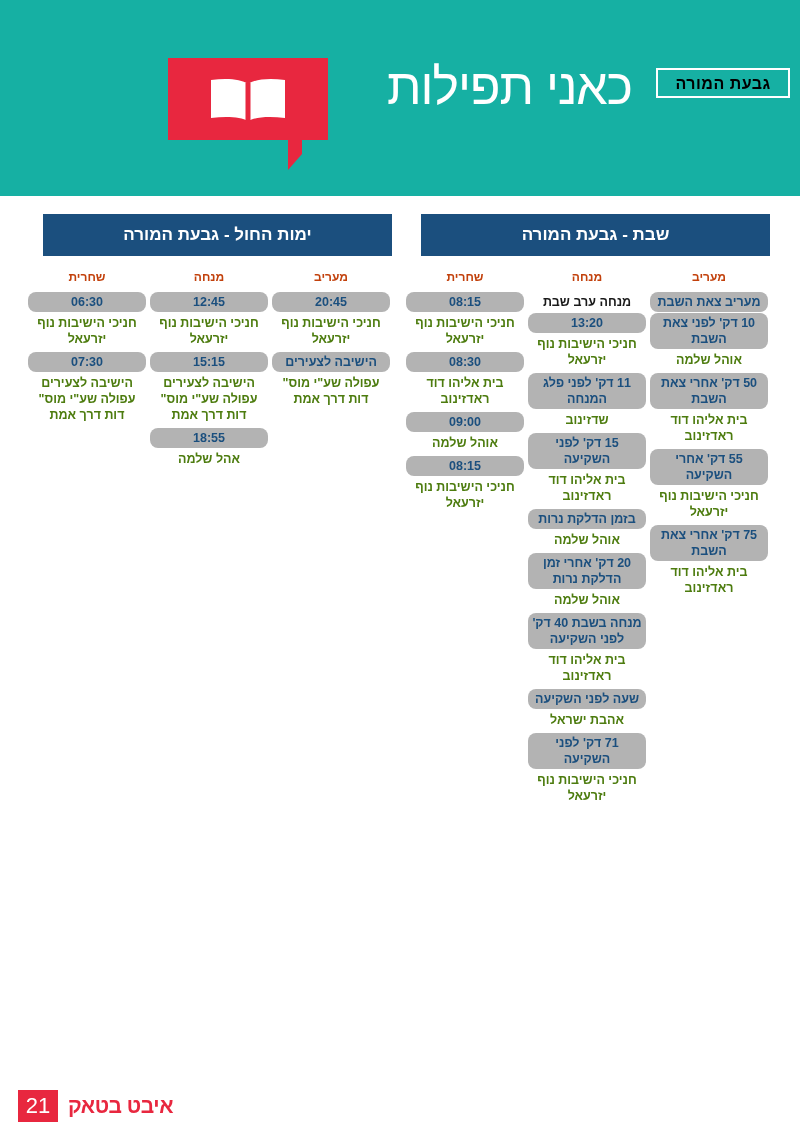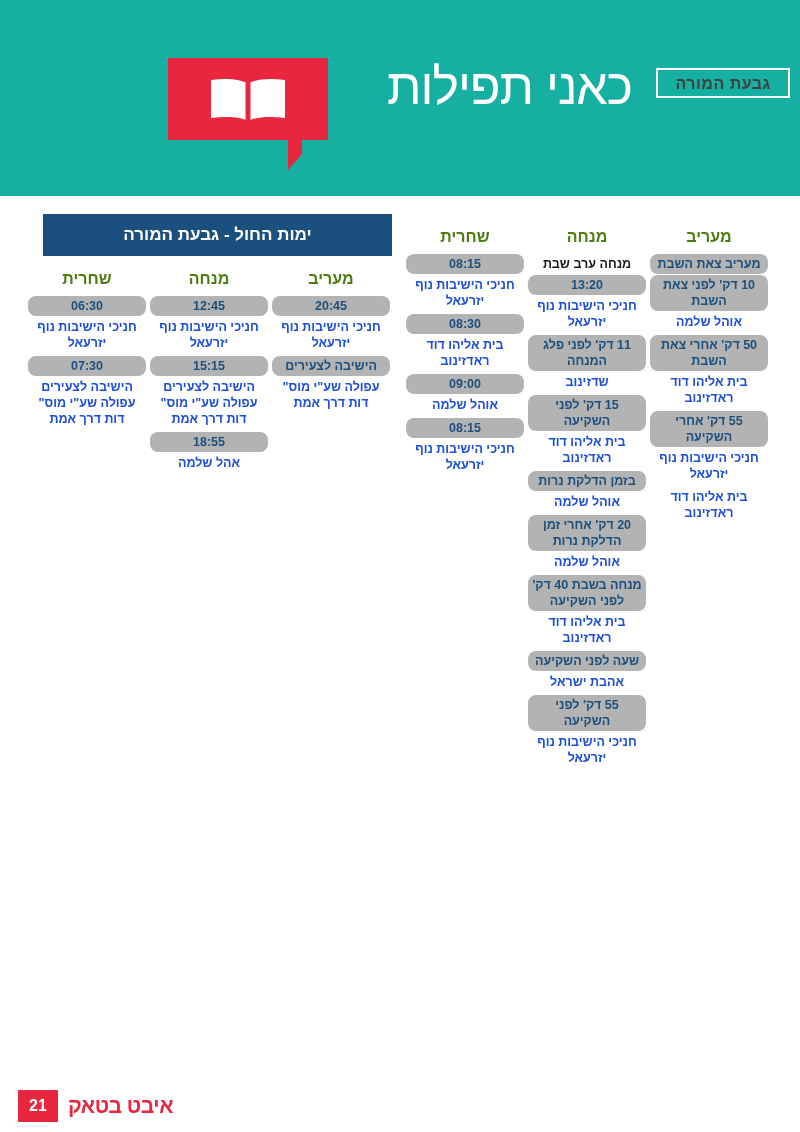--- a/index.html
+++ b/index.html
@@ -19,21 +19,21 @@
     left: 0; top: 0;
     width: 800px; height: 196px;
     background: #16b0a3;
   }
   .header-tag {
     position: absolute;
     right: 10px; top: 68px;
     width: 134px; height: 30px;
     background: #16b0a3;
     border: 2px solid #ffffff;
-    color: #404040;
+    color: #000000;
     font-size: 16px;
     font-weight: bold;
     text-align: center;
     line-height: 27px;
     letter-spacing: 0.5px;
   }
   .header-title {
     position: absolute;
     right: 168px; top: 58px;
     color: #ffffff;
@@ -88,22 +88,22 @@
   }
 
   .cols {
     display: flex;
     flex-direction: row;
     margin-top: 14px;
   }
   .col { width: 122px; padding: 0 2px; }
 
   .col-head {
-    color: #4d7c0f;
-    font-size: 16px;
+    color: #c2410c;
+    font-size: 12px;
     font-weight: bold;
     text-align: center;
     padding-bottom: 8px;
   }
 
   .cell {
     font-size: 12.5px;
     line-height: 16px;
     text-align: center;
     padding: 2px 4px;
@@ -111,21 +111,21 @@
     color: #1b4f7e;
     border-radius: 8px;
   }
   .cell.time {
     background: #b3b3b3;
     color: #1b4f7e;
     font-weight: bold;
   }
   .cell.place {
     background: transparent;
-    color: #1d4ed8;
+    color: #4d7c0f;
     font-weight: bold;
     margin-bottom: 3px;
   }
   .cell.head-strong {
     background: transparent;
     color: #1a1a1a;
     font-weight: bold;
   }
 
   
@@ -134,22 +134,22 @@
     left: 0; bottom: 0;
     width: 800px; height: 46px;
     background: #ffffff;
   }
   .footer-badge {
     position: absolute;
     left: 18px; top: 4px;
     width: 40px; height: 32px;
     background: #e8273f;
     color: #ffffff;
-    font-size: 16px;
-    font-weight: bold;
+    font-size: 22px;
+    font-weight: normal;
     text-align: center;
     line-height: 32px;
   }
   .footer-text {
     position: absolute;
     left: 68px; top: 8px;
     color: #e8273f;
     font-size: 21px;
     font-weight: bold;
     letter-spacing: -0.5px;
@@ -199,52 +199,54 @@
         <div class="cell time">06:30</div>
         <div class="cell place">חניכי הישיבות נוף יזרעאל</div>
         <div class="cell time">07:30</div>
         <div class="cell place">הישיבה לצעירים עפולה שע"י מוס" דות דרך אמת</div>
       </div>
 
     </div>
   </div>
 
   <div class="panel panel-shabbat">
+    <div class="panel-title">שבת - גבעת המורה</div>
     <div class="cols">
 
       <div class="col">
         <div class="col-head">מעריב</div>
         <div class="cell time">מעריב צאת השבת</div>
         <div class="cell time">10 דק' לפני צאת השבת</div>
         <div class="cell place">אוהל שלמה</div>
         <div class="cell time">50 דק' אחרי צאת השבת</div>
         <div class="cell place">בית אליהו דוד ראדזינוב</div>
         <div class="cell time">55 דק' אחרי השקיעה</div>
         <div class="cell place">חניכי הישיבות נוף יזרעאל</div>
+        <div class="cell time">75 דק' אחרי צאת השבת</div>
         <div class="cell place">בית אליהו דוד ראדזינוב</div>
       </div>
 
       <div class="col">
         <div class="col-head">מנחה</div>
         <div class="cell head-strong">מנחה ערב שבת</div>
         <div class="cell time">13:20</div>
         <div class="cell place">חניכי הישיבות נוף יזרעאל</div>
         <div class="cell time">11 דק' לפני פלג המנחה</div>
         <div class="cell place">שדזינוב</div>
         <div class="cell time">15 דק' לפני השקיעה</div>
         <div class="cell place">בית אליהו דוד ראדזינוב</div>
         <div class="cell time">בזמן הדלקת נרות</div>
         <div class="cell place">אוהל שלמה</div>
         <div class="cell time">20 דק' אחרי זמן הדלקת נרות</div>
         <div class="cell place">אוהל שלמה</div>
         <div class="cell time">מנחה בשבת 40 דק' לפני השקיעה</div>
         <div class="cell place">בית אליהו דוד ראדזינוב</div>
         <div class="cell time">שעה לפני השקיעה</div>
         <div class="cell place">אהבת ישראל</div>
-        <div class="cell time">55 דק' לפני השקיעה</div>
+        <div class="cell time">71 דק' לפני השקיעה</div>
         <div class="cell place">חניכי הישיבות נוף יזרעאל</div>
       </div>
 
       <div class="col">
         <div class="col-head">שחרית</div>
         <div class="cell time">08:15</div>
         <div class="cell place">חניכי הישיבות נוף יזרעאל</div>
         <div class="cell time">08:30</div>
         <div class="cell place">בית אליהו דוד ראדזינוב</div>
         <div class="cell time">09:00</div>

